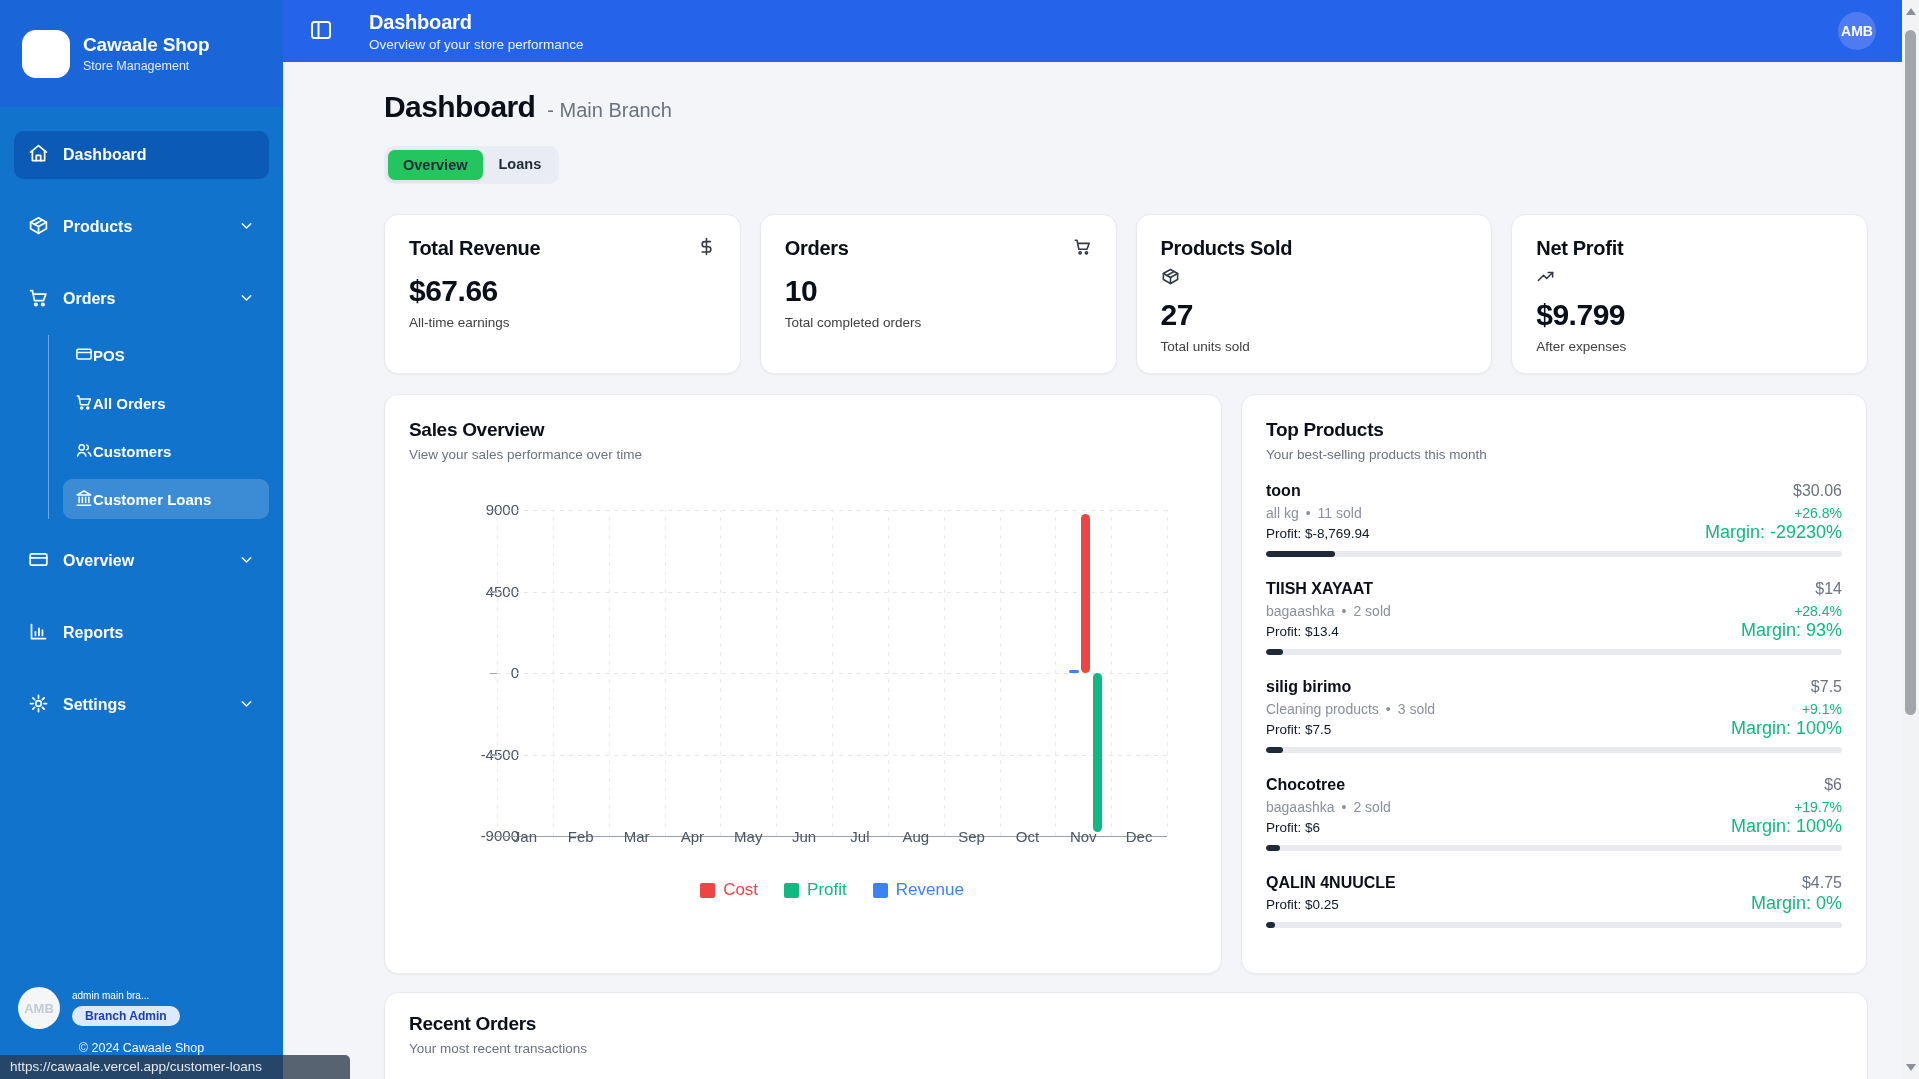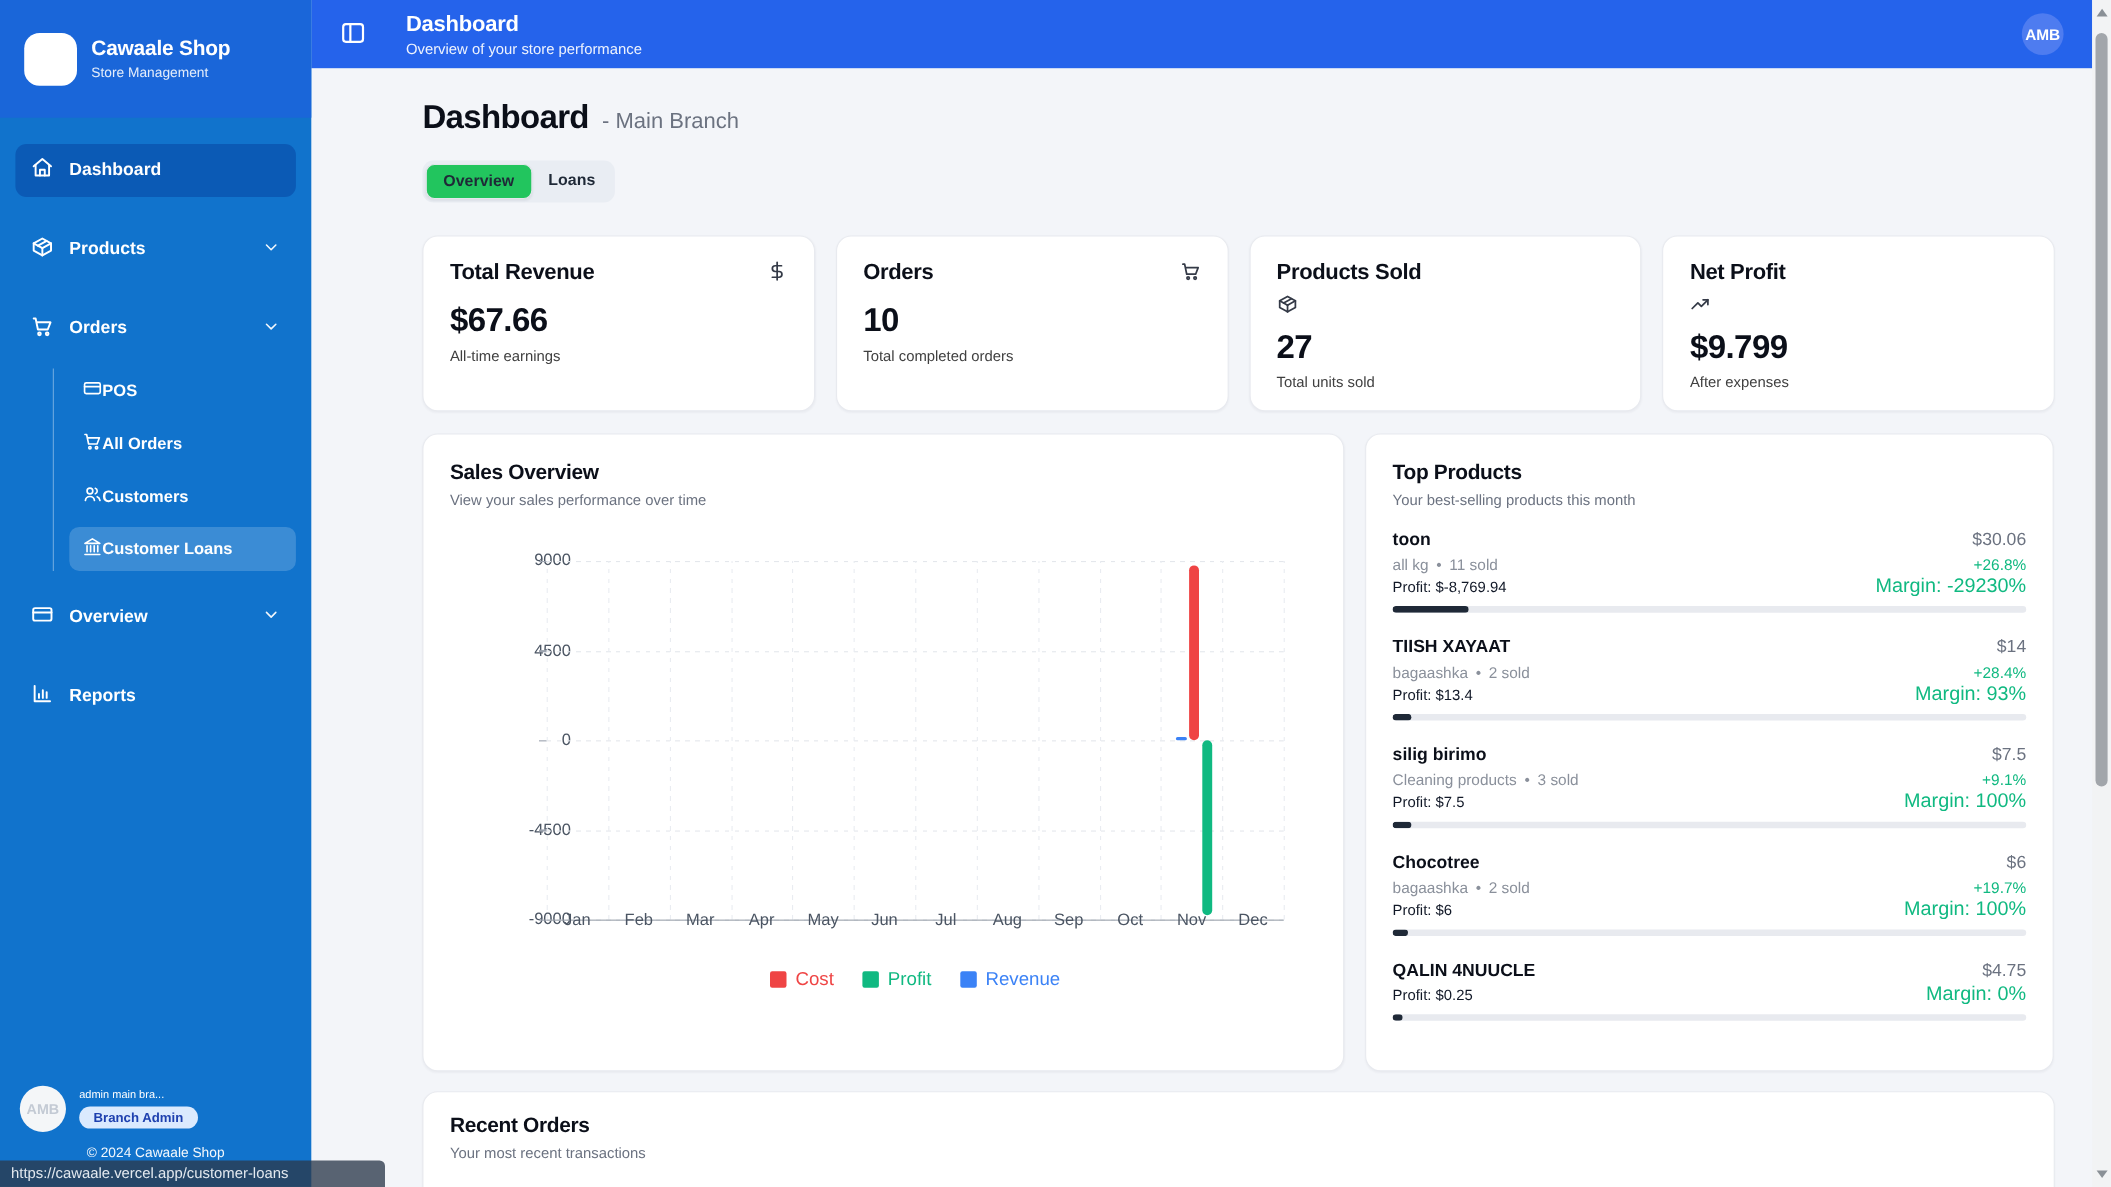--- a/index.html
+++ b/index.html
@@ -208,20 +208,30 @@
       </div>
 
       <div class="nav-item">
         <span><svg class="ic" viewBox="0 0 24 24" width="21" height="21">
               <path d="M4 4v16h16"></path>
               <path d="M8.5 16.5v-4M12.5 16.5v-8M16.5 16.5v-6"></path>
             </svg></span>
         <span class="grow">Reports</span>
       </div>
 
+      <div class="nav-item">
+        <span><svg class="ic" viewBox="0 0 24 24" width="21" height="21">
+              <circle cx="12" cy="12" r="3.2"></circle>
+              <path d="M12 2.8v3M12 18.2v3M2.8 12h3M18.2 12h3M5.5 5.5l2.1 2.1M16.4 16.4l2.1 2.1M18.5 5.5l-2.1 2.1M7.6 16.4l-2.1 2.1"></path>
+            </svg></span>
+        <span class="grow">Settings</span>
+        <span class="chev"><svg class="ic" viewBox="0 0 24 24">
+              <path d="M6 9.5l6 6 6-6"></path>
+            </svg></span>
+      </div>
     </nav>
 
     <div class="sb-footer">
       <div class="user-row">
         <div class="user-avatar">AMB</div>
         <div>
           <div class="user-name">admin main bra...</div>
           <span class="role-badge">Branch Admin</span>
         </div>
       </div>

